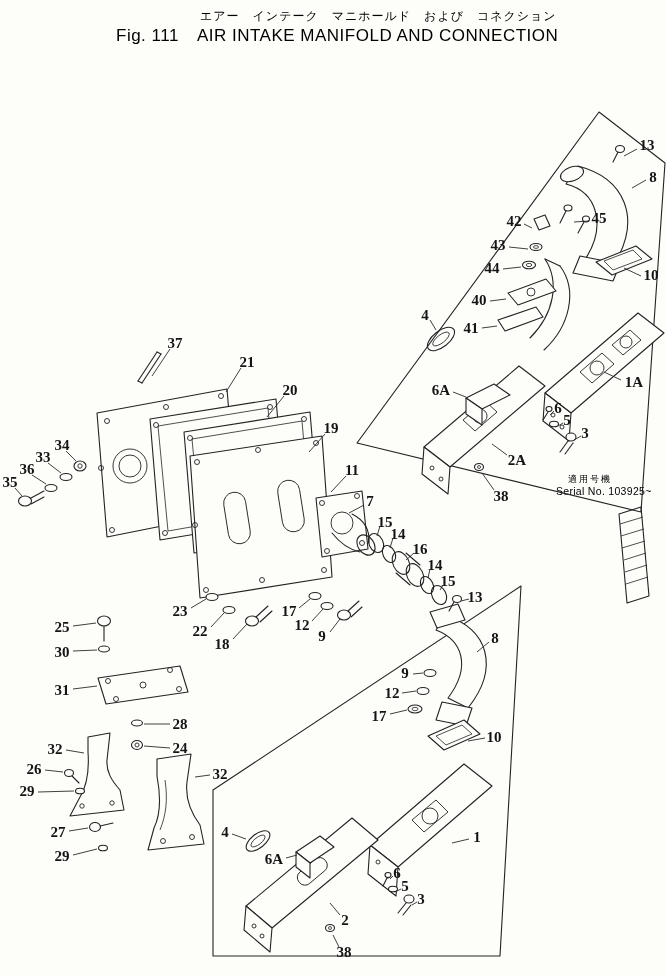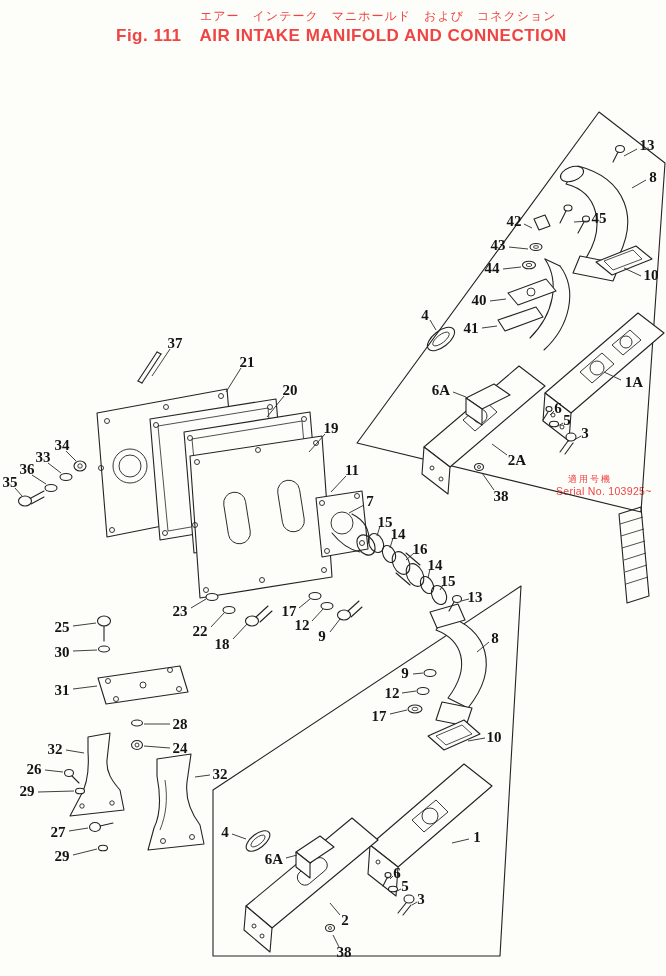--- a/index.html
+++ b/index.html
@@ -1,19 +1,19 @@
 <!DOCTYPE html>
 <html><head>
 <meta charset="utf-8">
 <style>
   html,body{margin:0;padding:0;background:#e8e8e4;}
   .page{position:relative;width:666px;height:976px;background:#fdfdfa;overflow:hidden;
-        font-family:"Liberation Sans",sans-serif;color:#ef4444;}
+        font-family:"Liberation Sans",sans-serif;color:#000000;}
   .hdr-ja{position:absolute;top:8px;left:200px;font-size:12px;letter-spacing:1px;white-space:pre;}
-  .hdr-en{position:absolute;top:26px;left:116px;font-size:17px;font-weight:700;letter-spacing:.5px;white-space:pre;}
+  .hdr-en{position:absolute;top:26px;left:116px;font-size:17px;font-weight:400;letter-spacing:.5px;white-space:pre;}
   .hdr-en .t{margin-left:18px;}
   .serial-ja{position:absolute;top:473px;left:568px;font-size:9px;letter-spacing:2px;}
   .serial-en{position:absolute;top:485px;left:556px;font-size:10.5px;letter-spacing:.3px;}
   svg{position:absolute;top:0;left:0;}
   .ln{stroke:#232323;stroke-width:1.1;fill:none;stroke-linejoin:round;stroke-linecap:round;}
   .wf{stroke:#232323;stroke-width:1.1;fill:#fdfdfa;stroke-linejoin:round;}
   .thin{stroke:#232323;stroke-width:.8;fill:none;}
   .hole{stroke:#232323;stroke-width:.9;fill:none;}
   .dot{stroke:#232323;stroke-width:.9;fill:none;}
   .leader{stroke:#2a2a2a;stroke-width:.9;}

